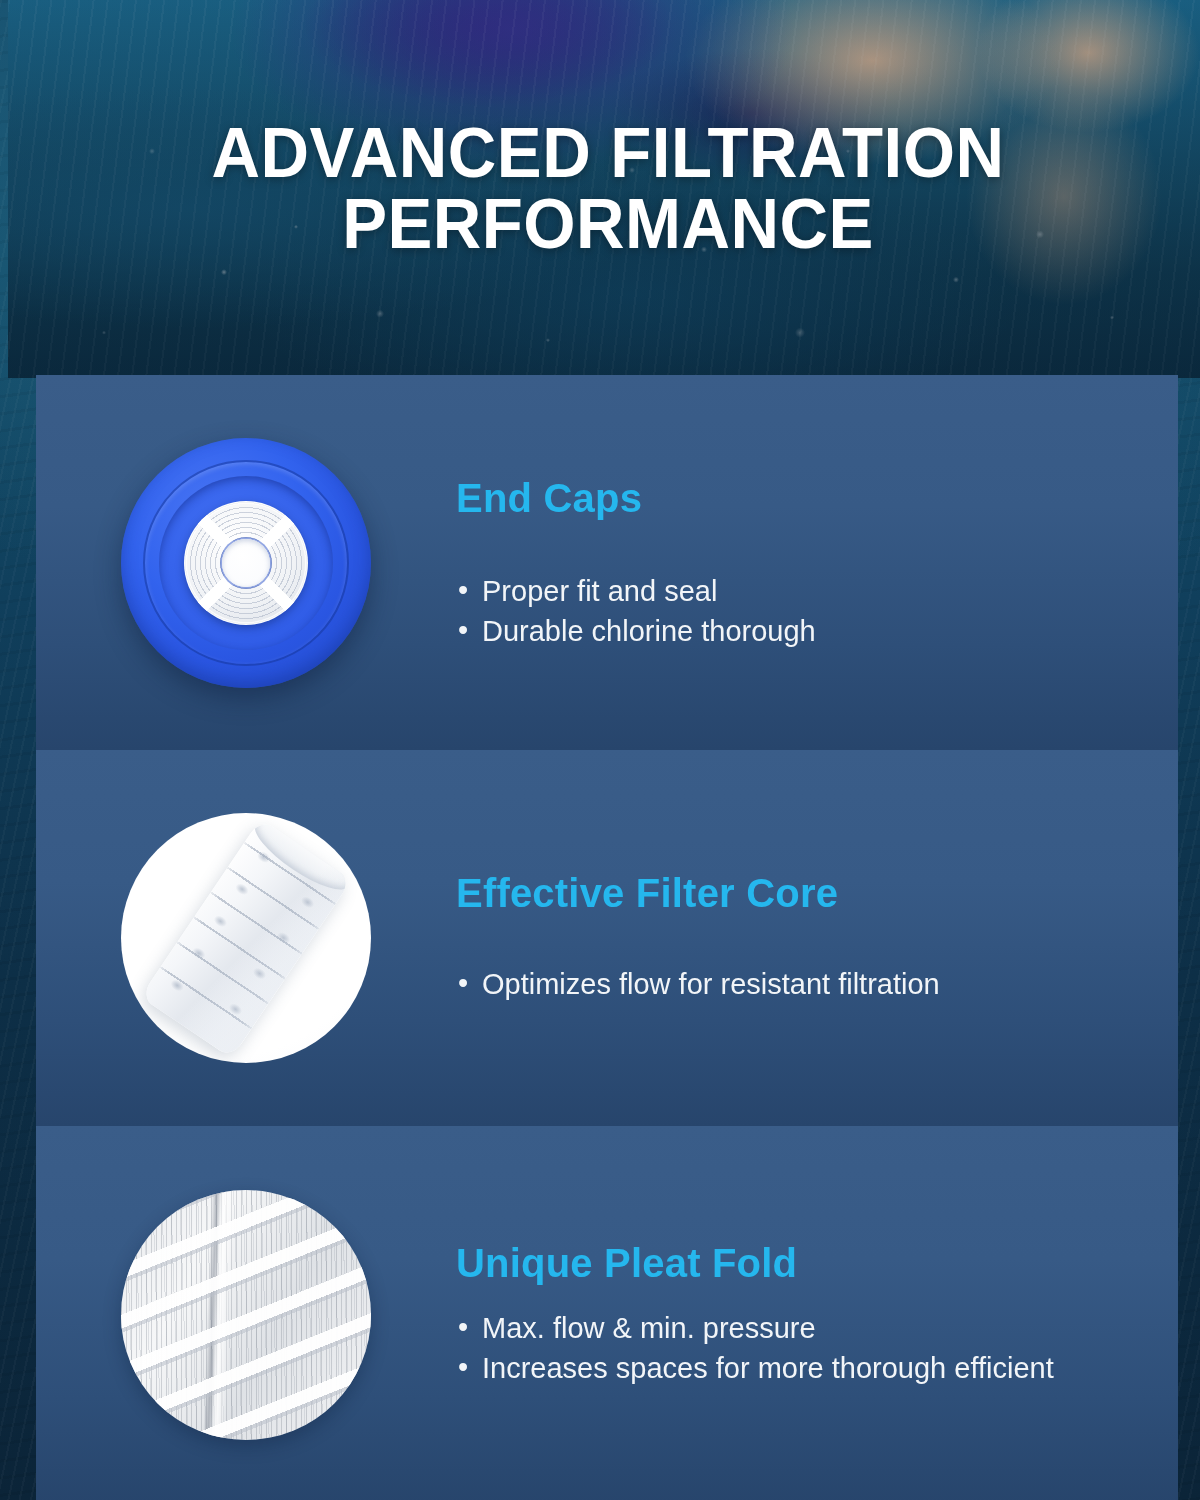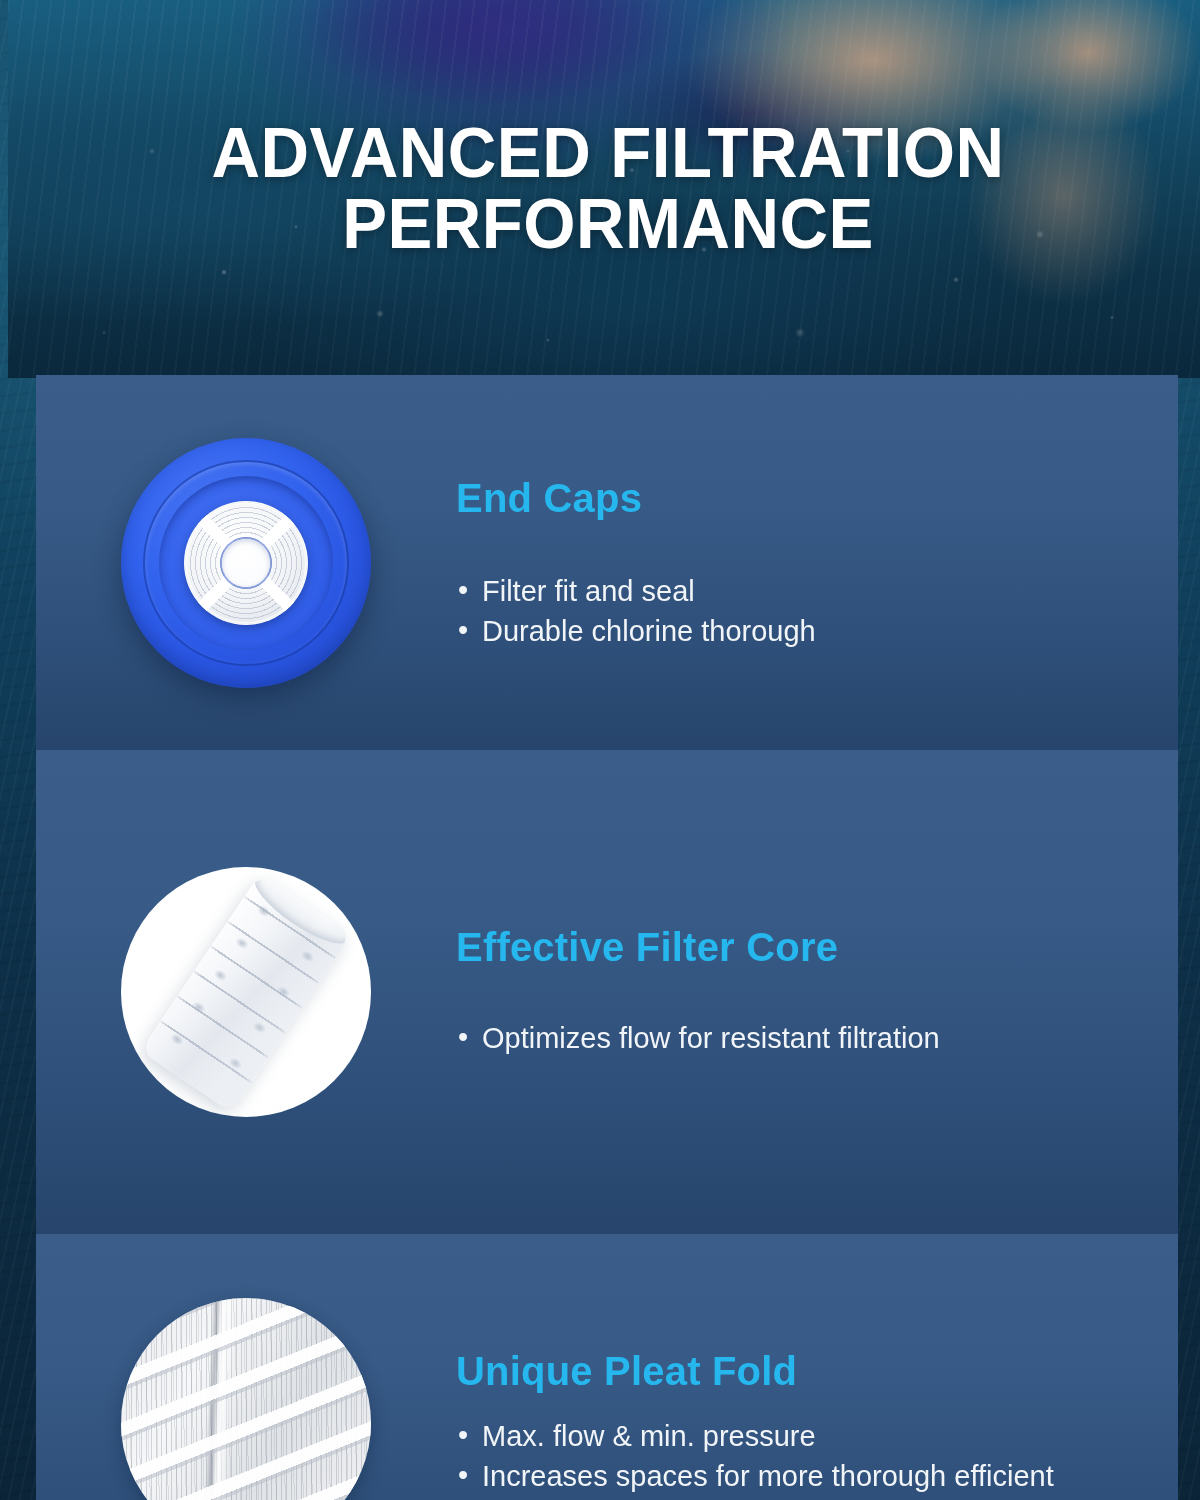--- a/index.html
+++ b/index.html
@@ -95,21 +95,21 @@
   }
   .card{
     position:relative;
     width:1142px;
     display:flex;
     align-items:center;
     background:linear-gradient(180deg,#3a5d89 0%, #375a86 35%, #2e4f79 72%, #27456c 100%);
     overflow:hidden;
   }
   .card-1{ height:375px; }
-  .card-2{ height:484px; }
+  .card-2{ height:376px; }
   .card-3{ height:378px; }
 
   .media{
     flex:0 0 auto;
     width:420px;
     display:flex;
     align-items:center;
     justify-content:center;
   }
   .copy{
@@ -308,21 +308,21 @@
           <div class="ring ring-a"></div>
           <div class="ring ring-b"></div>
           <div class="hub"></div>
           <div class="spokes"></div>
           <div class="bore"></div>
         </div>
       </div>
       <div class="copy">
         <h2 class="feature-title">End Caps</h2>
         <ul class="bullets">
-          <li>Filter fit and seal</li>
+          <li>Proper fit and seal</li>
           <li>Durable chlorine thorough</li>
         </ul>
       </div>
     </section>
 
     <section class="card card-2">
       <div class="media">
         <div class="core-circle">
           <div class="core-tube">
             <div class="core-cap"></div>

